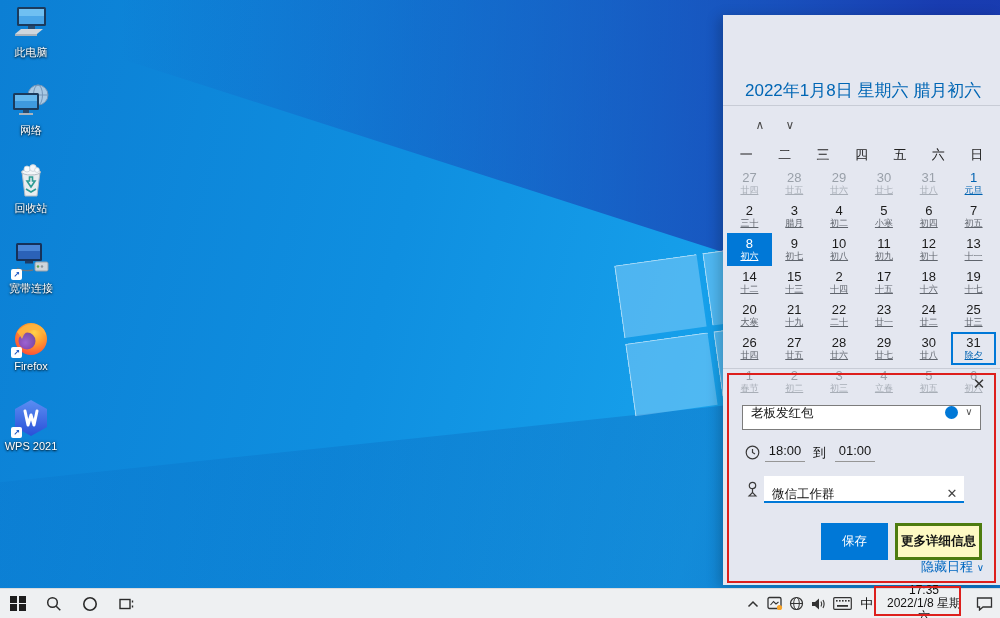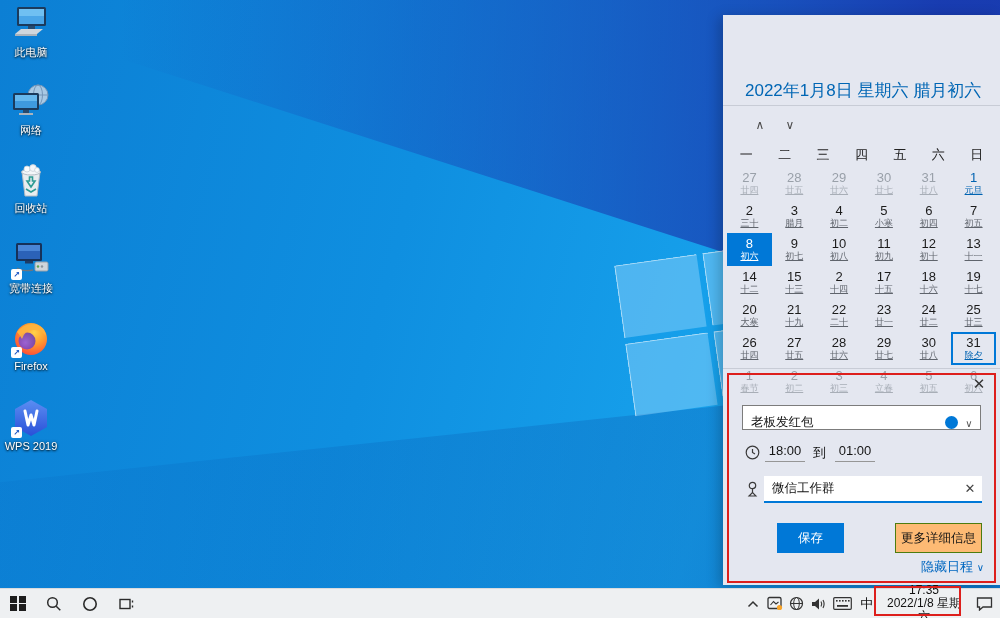--- a/index.html
+++ b/index.html
@@ -61,43 +61,43 @@
   .cell.blue .num,.cell.blue .lun{color:#0063b1;}
   .cell.lunar-blue .lun{color:#0063b1;}
   .cell.today{background:#0078d7;}
   .cell.today .num,.cell.today .lun{color:#fff;}
   .cell.outline{box-shadow:inset 0 0 0 2px #0078d7;}
   .div2{position:absolute;left:0;right:0;top:353px;height:1px;background:#c8ccd6;}
   
   .ev-title{position:absolute;left:19px;top:362px;font-size:15px;color:#141414;}
   .ev-close{position:absolute;right:12px;top:360px;font-size:15px;color:#333;width:18px;text-align:center;}
   .ev-name{position:absolute;left:19px;top:390px;width:239px;height:25px;background:#fff;
-    border:1px solid #7c7c7c;box-sizing:border-box;display:flex;align-items:flex-end;}
+    border:1px solid #7c7c7c;box-sizing:border-box;display:flex;align-items:flex-start;}
   .ev-name input{border:none;outline:none;flex:1;font-size:12.5px;color:#111;padding:0 4px 0 8px;
     font-family:inherit;background:transparent;min-width:0;}
   .ev-dot{width:13px;height:13px;border-radius:50%;background:#0078d7;flex:0 0 auto;}
   .ev-name .chev2{width:22px;text-align:center;color:#555;font-size:10px;}
   .ev-timerow{position:absolute;left:0;right:0;top:428px;height:22px;}
   .clock-ic{position:absolute;left:22px;top:2px;}
   .t-start{position:absolute;left:42px;top:0;width:40px;text-align:center;font-size:13px;color:#141414;
     border-bottom:1px solid #969696;padding-bottom:3px;}
   .t-to{position:absolute;left:90px;top:1px;font-size:13px;color:#141414;}
   .t-end{position:absolute;left:112px;top:0;width:40px;text-align:center;font-size:13px;color:#141414;
     border-bottom:1px solid #969696;padding-bottom:3px;}
   .ev-locrow{position:absolute;left:0;right:0;top:461px;height:28px;}
   .pin-ic{position:absolute;left:22px;top:5px;}
-  .loc-input{position:absolute;left:41px;top:0;width:218px;height:27px;background:#fff;
-    border-bottom:2px solid #0078d7;box-sizing:border-box;display:flex;align-items:center;}
+  .loc-input{position:absolute;left:41px;top:0;width:200px;height:27px;background:#fff;
+    border-bottom:2px solid #0078d7;box-sizing:border-box;display:flex;align-items:flex-end;}
   .loc-input input{border:none;outline:none;flex:1;font-size:12.5px;color:#111;padding:0 4px 0 8px;
     font-family:inherit;background:transparent;min-width:0;}
   .loc-clear{width:24px;text-align:center;color:#444;font-size:13px;}
   .ev-buttons{position:absolute;right:18px;top:508px;display:flex;gap:7px;}
-  .btn{height:30px;font-size:12.5px;display:flex;align-items:center;justify-content:center;box-sizing:border-box;margin-left:44px;}
+  .btn{height:37px;font-size:12.5px;display:flex;align-items:center;justify-content:center;box-sizing:border-box;}
   .btn-save{width:67px;background:#0078d7;color:#fff;}
-  .btn-more{width:87px;background:#fdba74;color:#141414;border:1px solid #4d7c0f;}
+  .btn-more{width:87px;background:#fef9c3;color:#141414;border:3px solid #4d7c0f;font-weight:bold;}
   .ev-hide{position:absolute;right:16px;top:543px;font-size:13px;color:#0067c0;}
   .ev-hide .chev3{font-size:10px;}
   
   .anno{position:absolute;border:2px solid #dd1f1c;box-sizing:border-box;z-index:50;pointer-events:none;}
   .anno1{left:727px;top:373px;width:269px;height:210px;}
   .anno2{left:874px;top:586px;width:87px;height:30px;}
 </style>
 </head>
 <body>
 
@@ -205,21 +205,21 @@
         <linearGradient id="wpsg" x1="0" y1="0" x2="0" y2="1">
           <stop offset="0%" stop-color="#5b8ef2"></stop>
           <stop offset="100%" stop-color="#2a50d8"></stop>
         </linearGradient>
       </defs>
       <polygon points="20,2 36,11 36,29 20,38 4,29 4,11" fill="url(#wpsg)"></polygon>
       <path d="M12 13 L15 27 L18 17 L21 27 L24 13" fill="none" stroke="#ffffff" stroke-width="3" stroke-linecap="round" stroke-linejoin="round" transform="translate(2,0)"></path>
     </svg>
     <div class="badge">↗</div>
   </div>
-  <div class="lbl">WPS 2019</div>
+  <div class="lbl">WPS 2021</div>
 </div>
 
 <div class="flyout">
   <div class="fl-date">2022年1月8日 星期六 腊月初六</div>
   <div class="div1"></div>
 
   <div class="month-row">
     <div class="chev">∧</div>
     <div class="chev">∨</div>
   </div>

